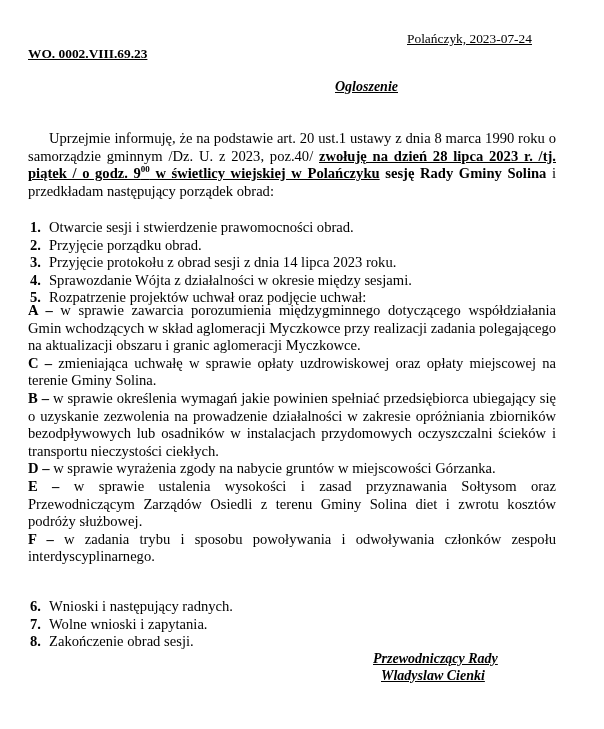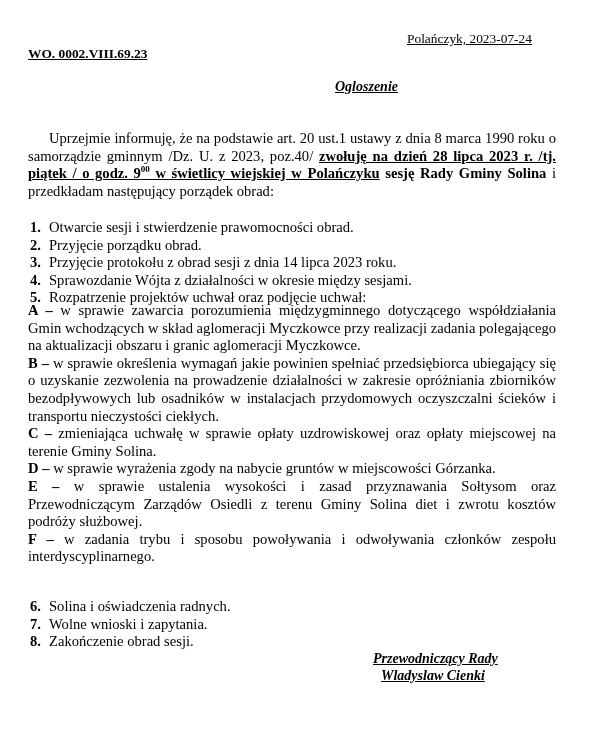--- a/index.html
+++ b/index.html
@@ -42,27 +42,27 @@
 <ul class="list list1">
   <li><span class="num">1.</span><span>Otwarcie sesji i stwierdzenie prawomocności obrad.</span></li>
   <li><span class="num">2.</span><span>Przyjęcie porządku obrad.</span></li>
   <li><span class="num">3.</span><span>Przyjęcie protokołu z obrad sesji z dnia 14 lipca  2023 roku.</span></li>
   <li><span class="num">4.</span><span>Sprawozdanie Wójta z działalności w okresie między sesjami.</span></li>
   <li><span class="num">5.</span><span>Rozpatrzenie projektów uchwał oraz podjęcie uchwał:</span></li>
 </ul>
 
 <div class="block just res">
   <p><span class="lab">A –</span><span>  w sprawie zawarcia porozumienia międzygminnego dotyczącego współdziałania Gmin wchodzących w skład aglomeracji Myczkowce przy realizacji zadania polegającego na aktualizacji obszaru i granic aglomeracji Myczkowce.</span></p>
+  <p><span class="lab">C –</span><span>   zmieniająca uchwałę w sprawie opłaty uzdrowiskowej oraz opłaty miejscowej na terenie Gminy Solina.</span></p>
   <p><span class="lab">B –</span><span>  w sprawie określenia wymagań jakie powinien spełniać przedsiębiorca ubiegający się o uzyskanie zezwolenia na prowadzenie działalności w zakresie opróżniania zbiorników bezodpływowych lub osadników w instalacjach przydomowych oczyszczalni ścieków i transportu nieczystości ciekłych.</span></p>
-  <p><span class="lab">C –</span><span>   zmieniająca uchwałę w sprawie opłaty uzdrowiskowej oraz opłaty miejscowej na terenie Gminy Solina.</span></p>
   <p><span class="lab">D –</span><span> w sprawie wyrażenia zgody na nabycie gruntów w miejscowości Górzanka.</span></p>
   <p><span class="lab">E –</span><span>    w sprawie ustalenia wysokości i zasad przyznawania Sołtysom oraz Przewodniczącym Zarządów Osiedli z terenu Gminy Solina diet i zwrotu kosztów podróży służbowej.</span></p>
   <p><span class="lab">F –</span><span> w zadania trybu i sposobu powoływania i odwoływania członków zespołu interdyscyplinarnego.</span></p>
 </div>
 
 <ul class="list list2">
-  <li><span class="num">6.</span><span>Solina i oświadczenia radnych.</span></li>
+  <li><span class="num">6.</span><span>Wnioski i następujący radnych.</span></li>
   <li><span class="num">7.</span><span>Wolne wnioski i zapytania.</span></li>
   <li><span class="num">8.</span><span>Zakończenie obrad sesji.</span></li>
 </ul>
 
 <div class="abs sig1">Przewodniczący Rady</div>
 <div class="abs sig2">Wladyslaw  Cienki</div>
 
 </body></html>

